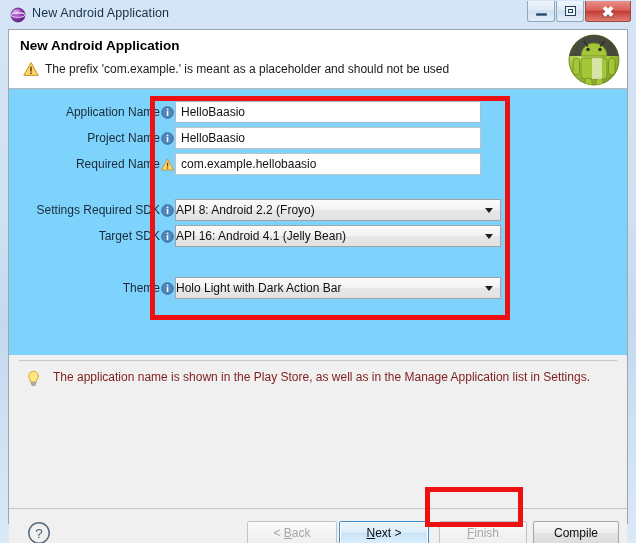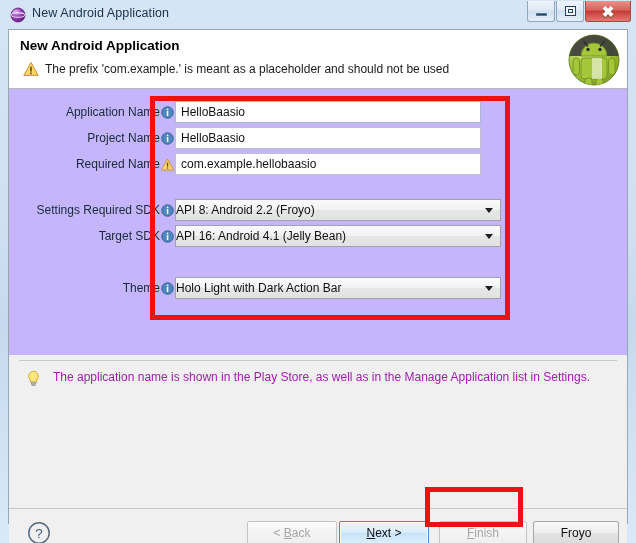--- a/index.html
+++ b/index.html
@@ -141,21 +141,21 @@
     right: 7px; top: 4px;
     width: 52px; height: 52px;
   }
 
   
   .form-area {
     position: absolute;
     left: 0; top: 59px;
     width: 618px;
     height: 266px;
-    background: #c4b5fd;
+    background: #7dd3fc;
   }
   .row {
     position: absolute;
     height: 24px;
     left: 0;
     width: 618px;
   }
   .lbl {
     position: absolute;
     right: 0;
@@ -238,21 +238,21 @@
   }
   .bulb-icon {
     position: absolute;
     left: 17px; top: 3px;
     width: 15px; height: 17px;
   }
   .hint-text {
     position: absolute;
     left: 44px; top: 3px;
     font-size: 12px;
-    color: #a21caf;
+    color: #7f1d1d;
   }
 
   
   .btnbar-sep {
     position: absolute;
     left: 0;
     top: 478px;
     width: 618px;
     height: 1px;
     background: #c6c6c6;
@@ -525,21 +525,21 @@
 
       <button class="btn default" style="left:330px; width:90px;">
         <span><span></span><u>N</u><span>ext &gt;</span></span>
       </button>
 
       <button class="btn disabled" style="left:430px; width:88px;">
         <span><span></span><u>F</u><span>inish</span></span>
       </button>
 
       <button class="btn" style="left:524px; width:86px;">
-        <span>Froyo</span>
+        <span>Compile</span>
       </button>
     </div>
 
   </div>
 
   <div class="redbox" id="redbox-fields"></div>
   <div class="redbox" id="redbox-finish"></div>
 
 </div>
 

